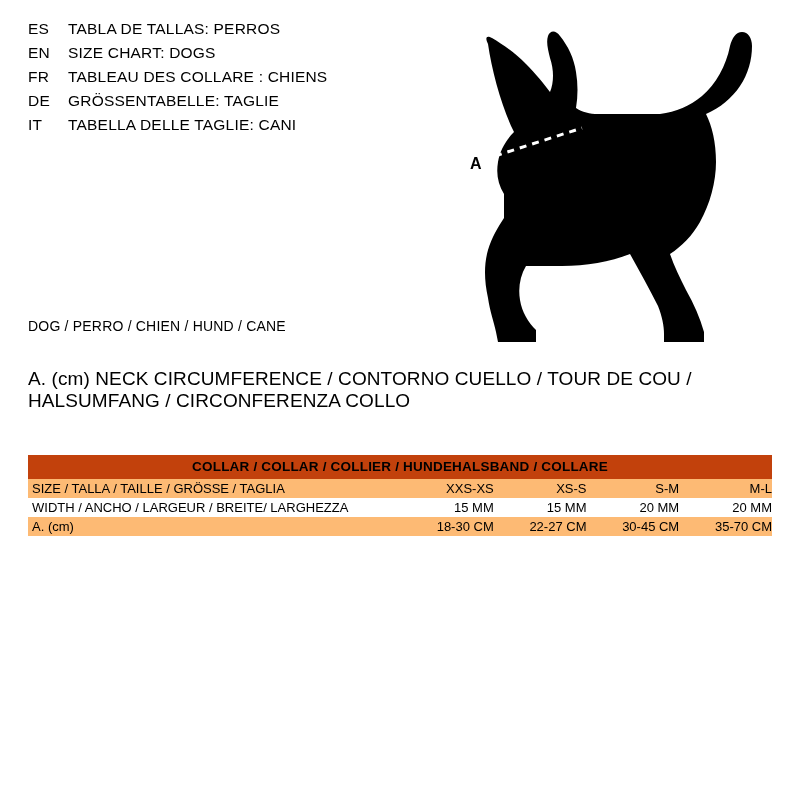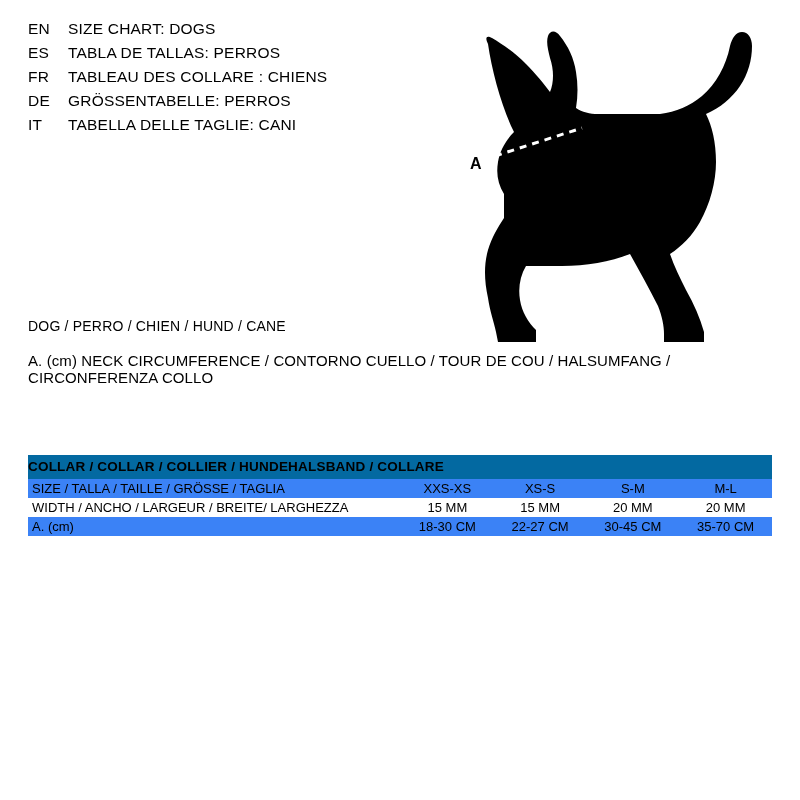--- a/index.html
+++ b/index.html
@@ -67,22 +67,22 @@
   .caption-dog {
     position: absolute;
     left: 28px;
     top: 318px;
     font-size: 14px;
     letter-spacing: 0.2px;
   }
   .caption-neck {
     position: absolute;
     left: 28px;
-    top: 352px;
-    font-size: 15px;
+    top: 368px;
+    font-size: 19px;
     letter-spacing: 0.1px;
   }
   .caption-nylon {
     position: absolute;
     left: 28px;
     top: 392px;
     font-size: 15px;
     font-weight: bold;
     letter-spacing: 0.1px;
   }
@@ -90,69 +90,69 @@
   
   .size-table {
     position: absolute;
     left: 28px;
     top: 455px;
     width: 744px;
     border-collapse: collapse;
     font-size: 13px;
   }
   .size-table th.banner {
-    background: #0369a1;
+    background: #c2410c;
     color: #000;
     font-size: 13.5px;
     font-weight: bold;
-    text-align: left;
+    text-align: center;
     padding: 4px 0 5px 0;
     letter-spacing: 0.2px;
   }
   .size-table td {
     padding: 2px 0 2px 0;
     vertical-align: middle;
   }
   .size-table td.label {
     text-align: left;
     padding-left: 4px;
     width: 370px;
   }
   .size-table td.val {
-    text-align: center;
+    text-align: right;
     width: 93px;
   }
   .row-alt td {
     background: #ffffff;
   }
   .row-plain td {
-    background: #3b82f6;
+    background: #fdba74;
   }
 </style>
 </head>
 <body>
 
 <div class="page">
 
   <div class="lang-list">
     <div class="lang-row">
+      <span class="lang-code">ES</span>
+      <span class="lang-text">TABLA DE TALLAS: PERROS</span>
+    </div>
+    <div class="lang-row">
       <span class="lang-code">EN</span>
       <span class="lang-text">SIZE CHART: DOGS</span>
     </div>
     <div class="lang-row">
-      <span class="lang-code">ES</span>
-      <span class="lang-text">TABLA DE TALLAS: PERROS</span>
-    </div>
-    <div class="lang-row">
       <span class="lang-code">FR</span>
       <span class="lang-text">TABLEAU DES COLLARE : CHIENS</span>
     </div>
     <div class="lang-row">
       <span class="lang-code">DE</span>
-      <span class="lang-text">GRÖSSENTABELLE: PERROS</span>
+      <span class="lang-text">GRÖSSENTABELLE: TAGLIE</span>
     </div>
     <div class="lang-row">
       <span class="lang-code">IT</span>
       <span class="lang-text">TABELLA DELLE TAGLIE: CANI</span>
     </div>
   </div>
 
   <div class="dog-art">
     <svg width="340" height="335" viewBox="0 0 340 335" xmlns="http://www.w3.org/2000/svg">
 

